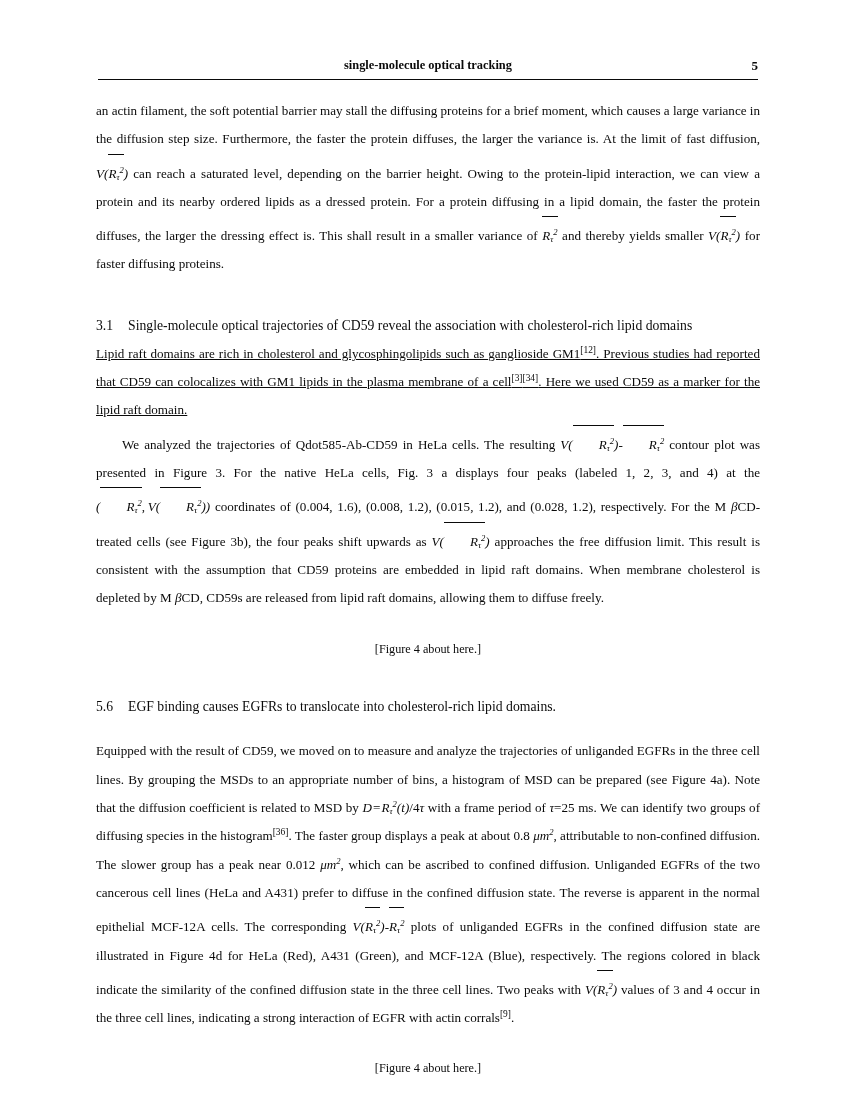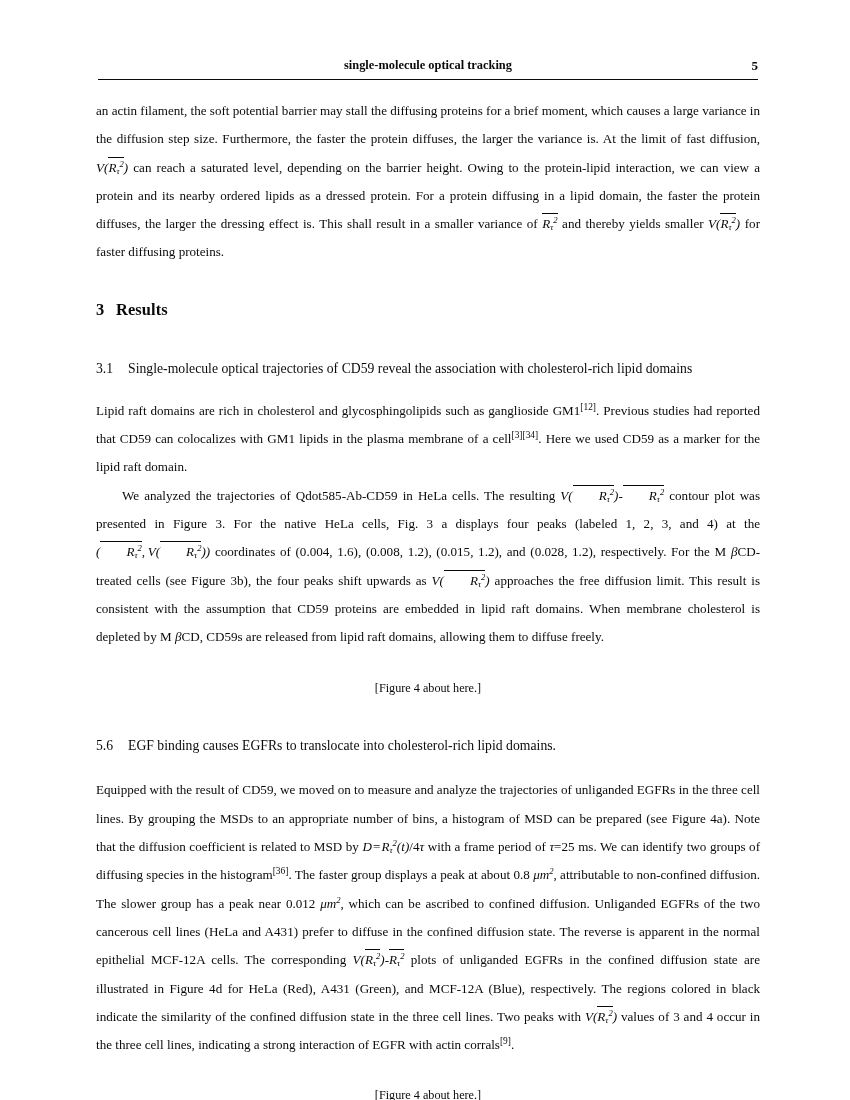--- a/index.html
+++ b/index.html
@@ -85,21 +85,21 @@
     padding-left: 32px;
     text-indent: -32px;
     letter-spacing: 0.02px;
   }
   h3.subsec .num {
     display: inline-block;
     width: 32px;
     text-indent: 0;
   }
   .after-head {
-    margin-top: 14px;
+    text-decoration: underline;
   }
   .after-head-2 {
     margin-top: 16px;
   }
 
   
   .figline {
     text-align: center;
     font-size: 12.2px;
     line-height: 22px;
@@ -113,21 +113,21 @@
   .math {
     font-family: "Liberation Serif", "DejaVu Serif", serif;
     font-style: italic;
     white-space: nowrap;
   }
   .mvar { font-style: italic; }
   .mup  { font-style: normal; }
   .ovl {
     display: inline-block;
     border-top: 1px solid #0a0a0a;
-    padding-top: 3px;
+    padding-top: 12px;
     line-height: 1;
   }
   sup.sp {
     font-size: 0.66em;
     vertical-align: super;
     line-height: 0;
     font-style: italic;
   }
   sub.sb {
     font-size: 0.66em;
@@ -153,21 +153,20 @@
       <span>single-molecule optical tracking</span>
       <span class="folio">5</span>
     </span>
     <div class="rule"></div>
   </div>
 
   <div class="body">
 
     <p><span>an actin filament, the soft potential barrier may stall the diffusing proteins for a brief moment, which causes a large variance in the diffusion step size. Furthermore, the faster the protein diffuses, the larger the variance is. At the limit of fast diffusion, </span><span class="math"><span class="mvar">V</span><span class="paren">(</span><span class="ovl"><span class="mvar">R</span><sub class="sb">τ</sub><sup class="sp">2</sup></span><span class="paren">)</span></span><span> can reach a saturated level, depending on the barrier height. Owing to the protein-lipid interaction, we can view a protein and its nearby ordered lipids as a dressed protein. For a protein diffusing in a lipid domain, the faster the protein diffuses, the larger the dressing effect is. This shall result in a smaller variance of </span><span class="math"><span class="ovl"><span class="mvar">R</span><sub class="sb">τ</sub><sup class="sp">2</sup></span></span><span> and thereby yields smaller </span><span class="math"><span class="mvar">V</span><span class="paren">(</span><span class="ovl"><span class="mvar">R</span><sub class="sb">τ</sub><sup class="sp">2</sup></span><span class="paren">)</span></span><span> for faster diffusing proteins.</span></p>
 
-    <h2 class="sec"><span class="num">3</span><span>Results</span></h2>
 
     <h3 class="subsec"><span class="num">3.1</span><span>Single-molecule optical trajectories of CD59 reveal the association with cholesterol-rich lipid domains</span></h3>
 
     <p class="after-head"><span>Lipid raft domains are rich in cholesterol and glycosphingolipids such as ganglioside GM1</span><span class="cite">[12]</span><span>. Previous studies had reported that CD59 can colocalizes with GM1 lipids in the plasma membrane of a cell</span><span class="cite">[3]</span><span class="cite">[34]</span><span>. Here we used CD59 as a marker for the lipid raft domain.</span></p>
 
     <p class="indent"><span>We analyzed the trajectories of Qdot585-Ab-CD59 in HeLa cells. The resulting </span><span class="math"><span class="mvar">V</span><span class="paren">(</span><span class="ovl"><span class="mvar">R</span><sub class="sb">τ</sub><sup class="sp">2</sup></span><span class="paren">)</span><span class="mup">-</span><span class="ovl"><span class="mvar">R</span><sub class="sb">τ</sub><sup class="sp">2</sup></span></span><span> contour plot was presented in Figure 3. For the native HeLa cells, Fig. 3 a displays four peaks (labeled 1, 2, 3, and 4) at the </span><span class="math"><span class="paren">(</span><span class="ovl"><span class="mvar">R</span><sub class="sb">τ</sub><sup class="sp">2</sup></span><span class="mup">, </span><span class="mvar">V</span><span class="paren">(</span><span class="ovl"><span class="mvar">R</span><sub class="sb">τ</sub><sup class="sp">2</sup></span><span class="paren">)</span><span class="paren">)</span></span><span> coordinates of (0.004, 1.6), (0.008, 1.2), (0.015, 1.2), and (0.028, 1.2), respectively. For the M </span><span class="mvar">β</span><span>CD-treated cells (see Figure 3b), the four peaks shift upwards as </span><span class="math"><span class="mvar">V</span><span class="paren">(</span><span class="ovl"><span class="mvar">R</span><sub class="sb">τ</sub><sup class="sp">2</sup></span><span class="paren">)</span></span><span> approaches the free diffusion limit. This result is consistent with the assumption that CD59 proteins are embedded in lipid raft domains. When membrane cholesterol is depleted by M </span><span class="mvar">β</span><span>CD, CD59s are released from lipid raft domains, allowing them to diffuse freely.</span></p>
 
     <div class="figline">[Figure 4 about here.]</div>
 
     <h3 class="subsec"><span class="num">5.6</span><span>EGF binding causes EGFRs to translocate into cholesterol-rich lipid domains.</span></h3>

